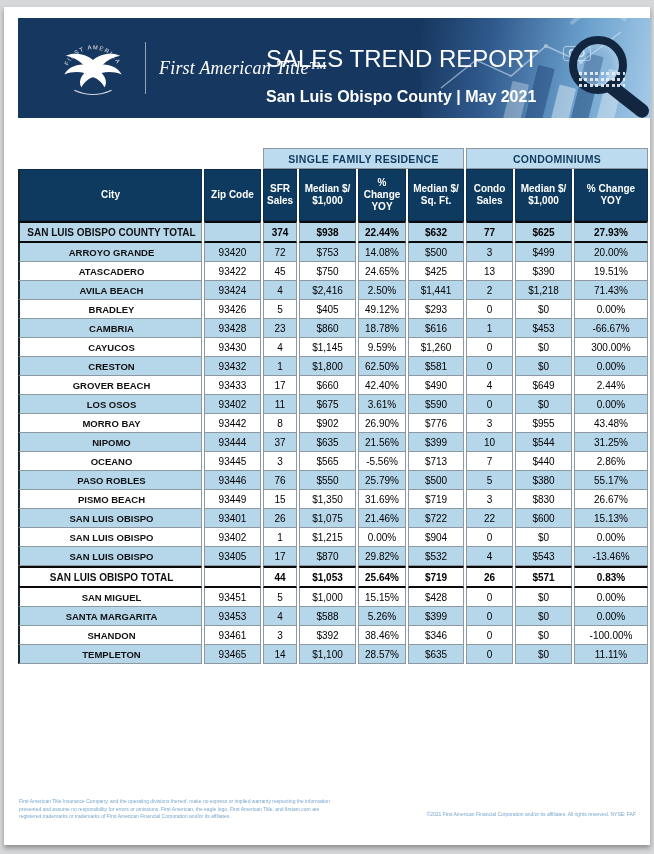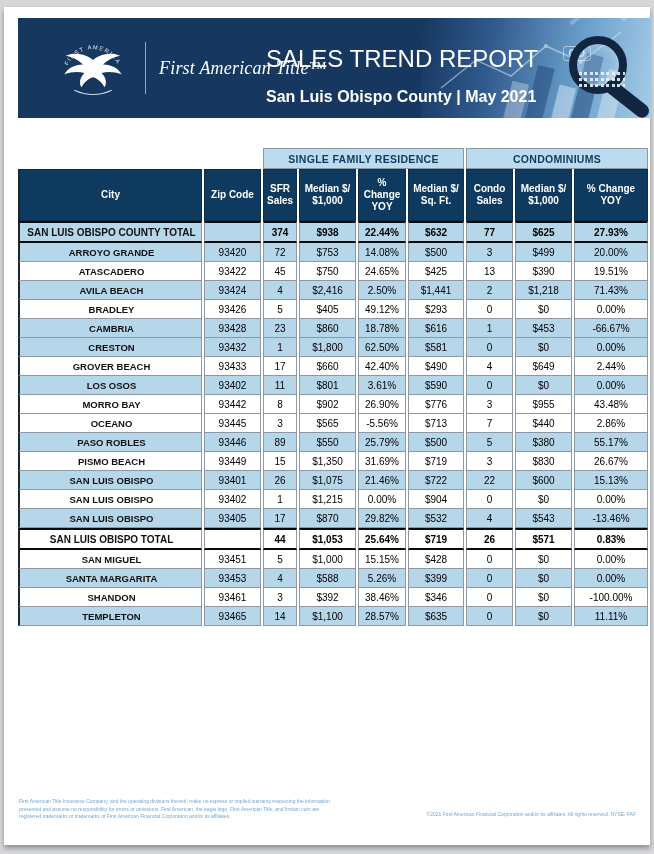--- a/index.html
+++ b/index.html
@@ -251,20 +251,31 @@
           <td class="city">CAMBRIA</td>
           <td>93428</td>
           <td>23</td>
           <td>$860</td>
           <td>18.78%</td>
           <td>$616</td>
           <td>1</td>
           <td>$453</td>
           <td>-66.67%</td>
         </tr>
+        <tr class="shade-white">
+          <td class="city">CAYUCOS</td>
+          <td>93430</td>
+          <td>4</td>
+          <td>$1,145</td>
+          <td>9.59%</td>
+          <td>$1,260</td>
+          <td>0</td>
+          <td>$0</td>
+          <td>300.00%</td>
+        </tr>
         <tr class="shade-blue">
           <td class="city">CRESTON</td>
           <td>93432</td>
           <td>1</td>
           <td>$1,800</td>
           <td>62.50%</td>
           <td>$581</td>
           <td>0</td>
           <td>$0</td>
           <td>0.00%</td>
@@ -277,53 +288,64 @@
           <td>42.40%</td>
           <td>$490</td>
           <td>4</td>
           <td>$649</td>
           <td>2.44%</td>
         </tr>
         <tr class="shade-blue">
           <td class="city">LOS OSOS</td>
           <td>93402</td>
           <td>11</td>
-          <td>$801</td>
+          <td>$675</td>
           <td>3.61%</td>
           <td>$590</td>
           <td>0</td>
           <td>$0</td>
           <td>0.00%</td>
         </tr>
         <tr class="shade-white">
           <td class="city">MORRO BAY</td>
           <td>93442</td>
           <td>8</td>
           <td>$902</td>
           <td>26.90%</td>
           <td>$776</td>
           <td>3</td>
           <td>$955</td>
           <td>43.48%</td>
         </tr>
+        <tr class="shade-blue">
+          <td class="city">NIPOMO</td>
+          <td>93444</td>
+          <td>37</td>
+          <td>$635</td>
+          <td>21.56%</td>
+          <td>$399</td>
+          <td>10</td>
+          <td>$544</td>
+          <td>31.25%</td>
+        </tr>
         <tr class="shade-white">
           <td class="city">OCEANO</td>
           <td>93445</td>
           <td>3</td>
           <td>$565</td>
           <td>-5.56%</td>
           <td>$713</td>
           <td>7</td>
           <td>$440</td>
           <td>2.86%</td>
         </tr>
         <tr class="shade-blue">
           <td class="city">PASO ROBLES</td>
           <td>93446</td>
-          <td>89</td>
+          <td>76</td>
           <td>$550</td>
           <td>25.79%</td>
           <td>$500</td>
           <td>5</td>
           <td>$380</td>
           <td>55.17%</td>
         </tr>
         <tr class="shade-white">
           <td class="city">PISMO BEACH</td>
           <td>93449</td>

